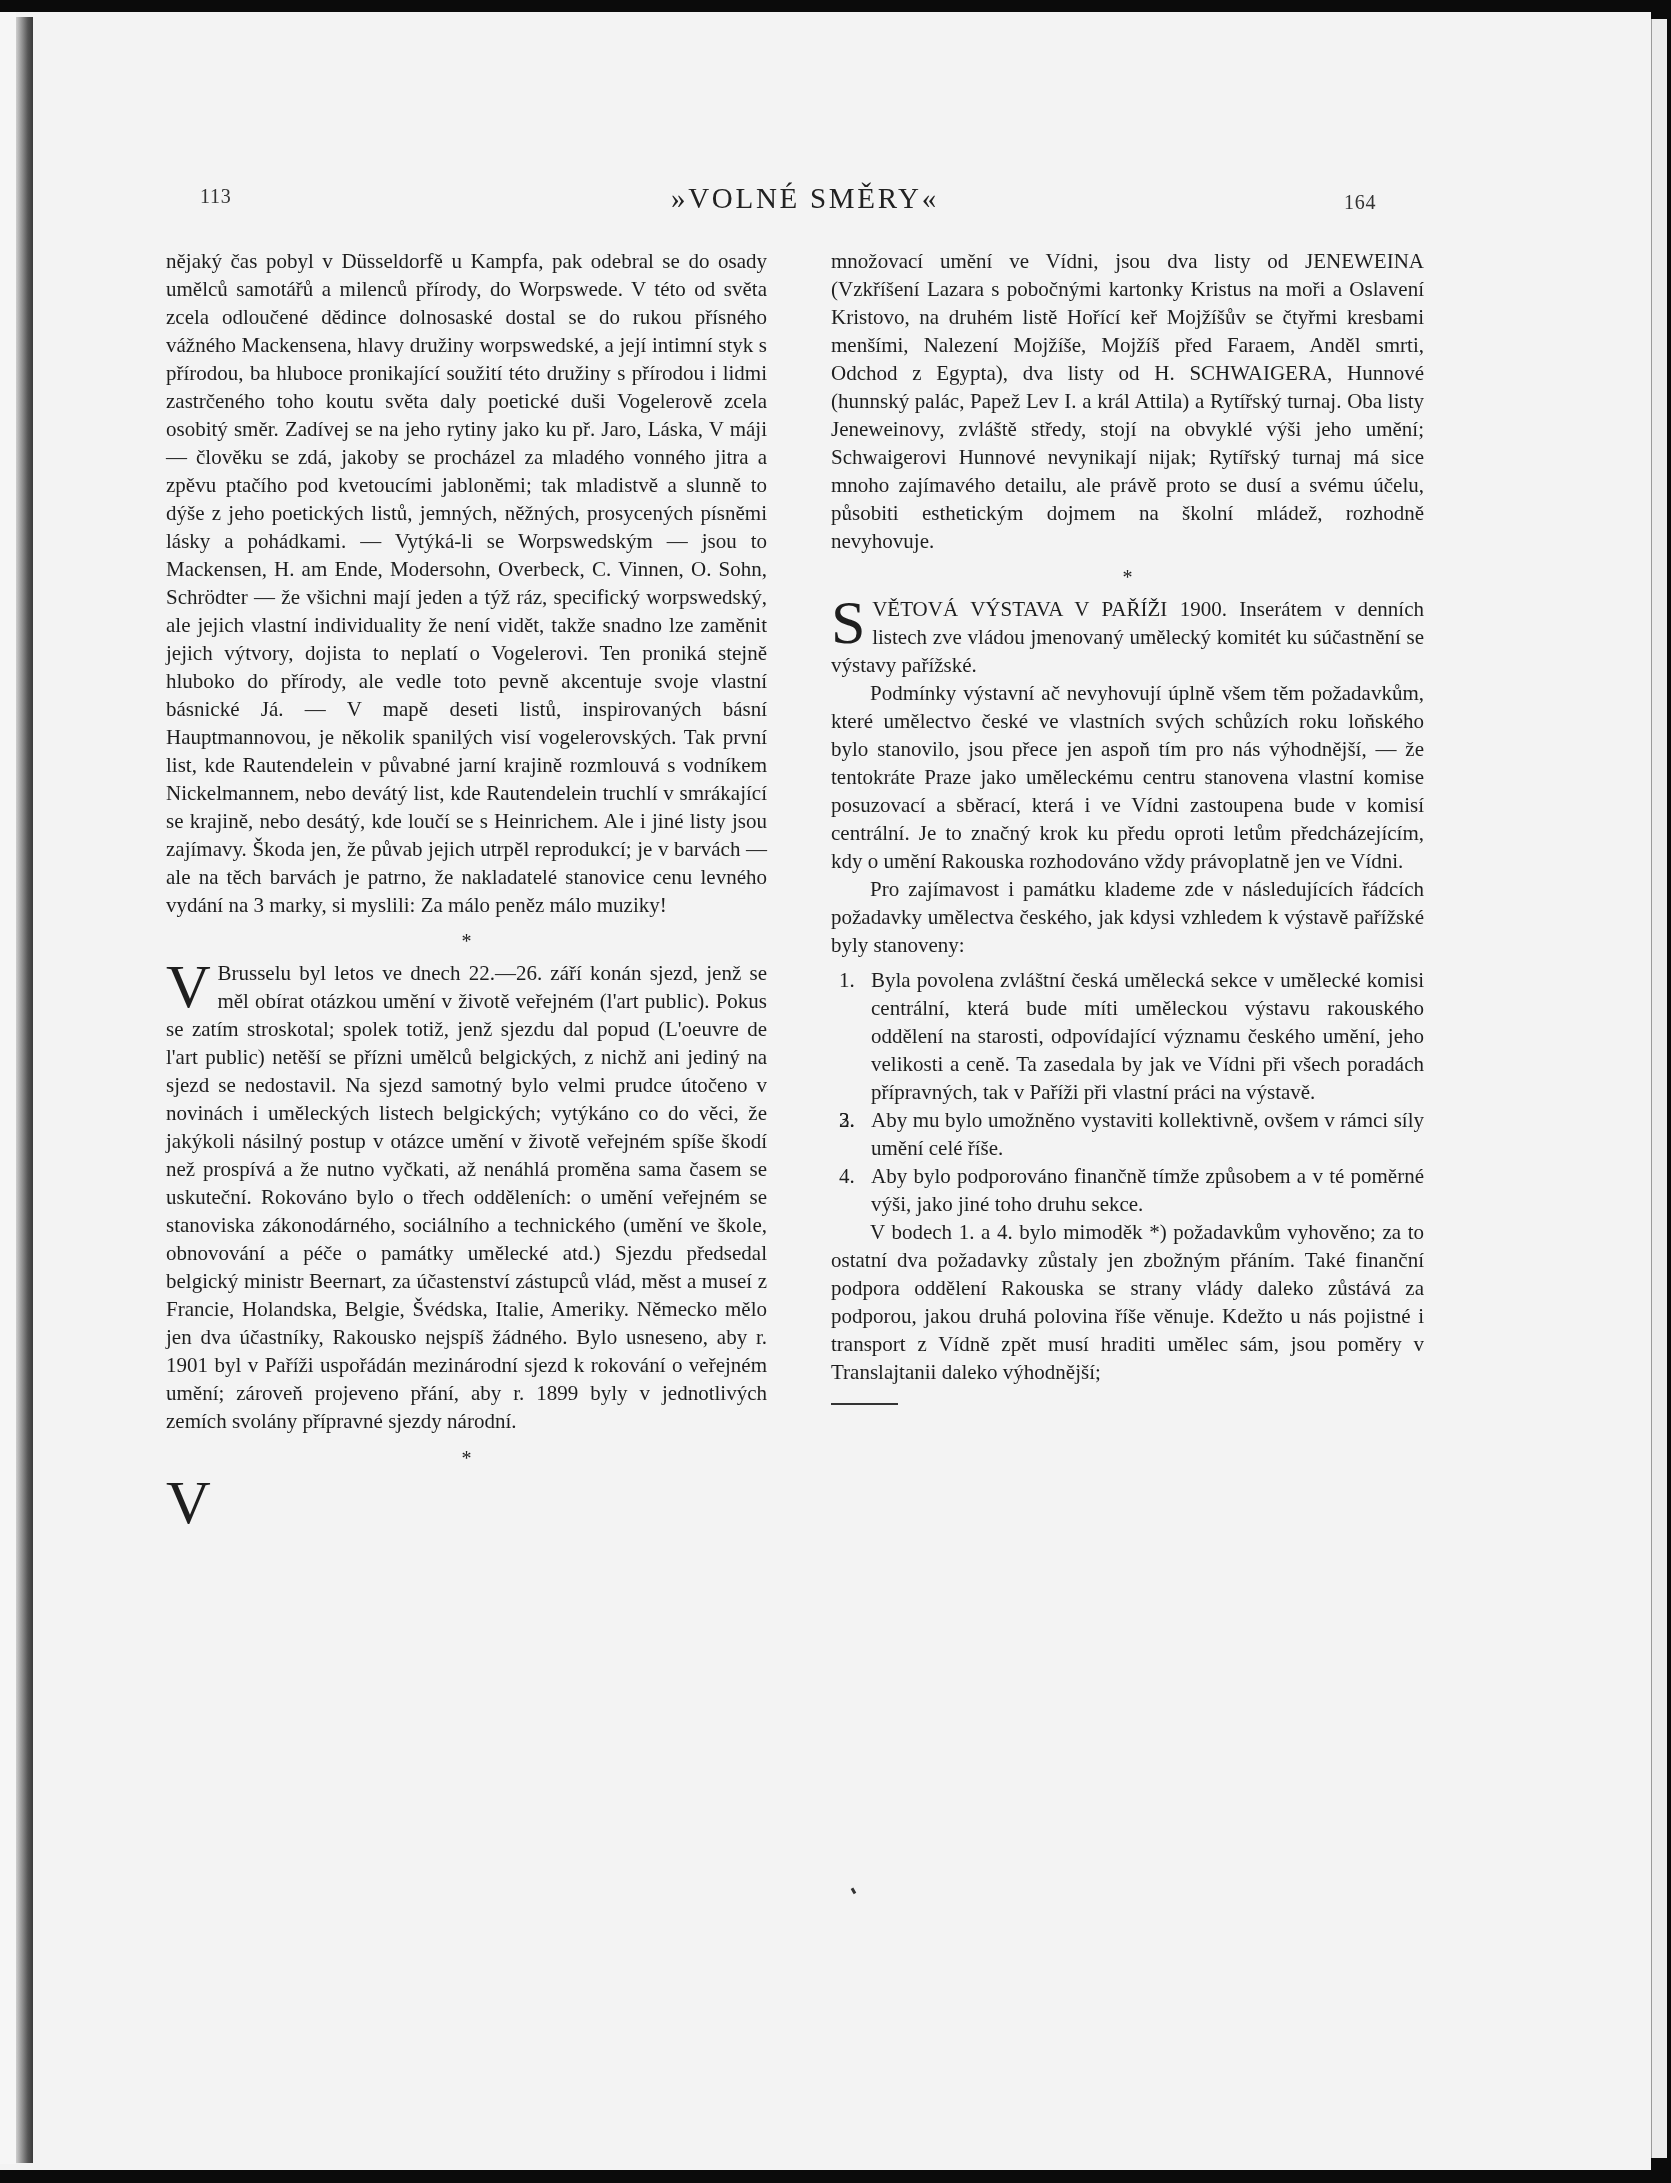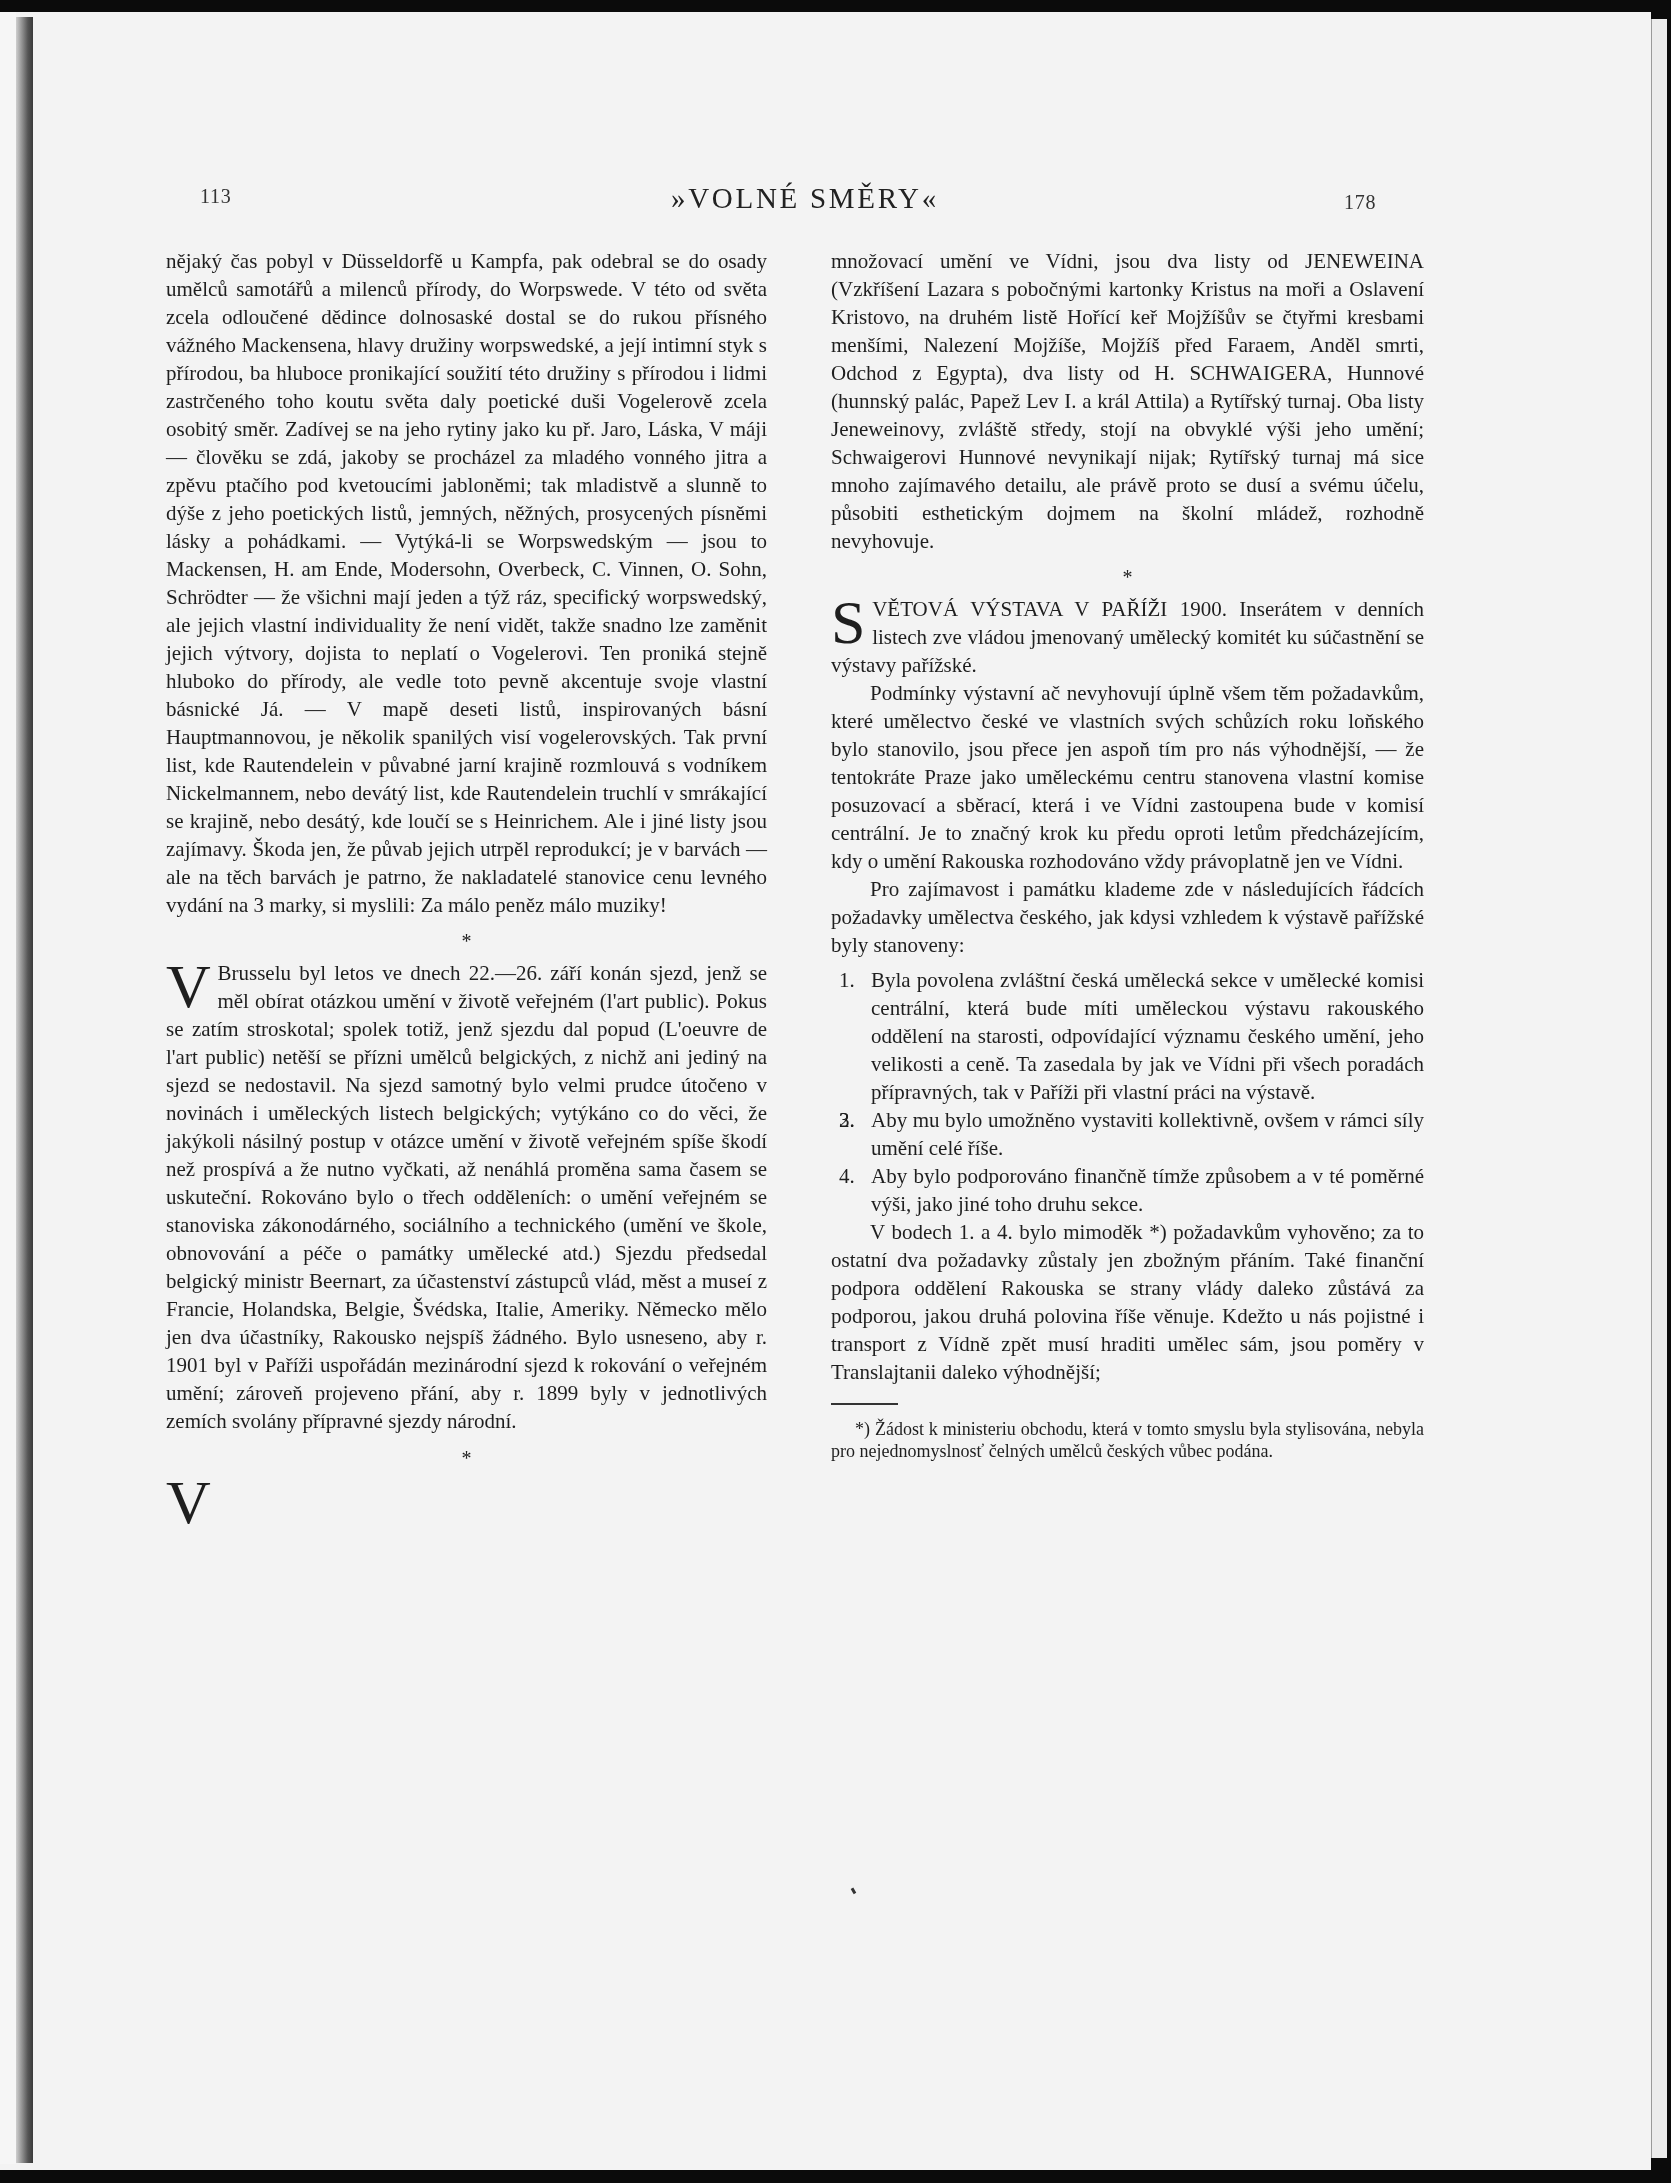--- a/index.html
+++ b/index.html
@@ -56,21 +56,21 @@
 <body>
 
 <div class="page"></div>
 <div class="left-strip"></div>
 <div class="gutter-shadow"></div>
 <div class="page-edge-right"></div>
 
 <div class="header">
   <span class="pnum left">113</span>
   <span class="running-title">»VOLNÉ SMĚRY«</span>
-  <span class="pnum right">178</span>
+  <span class="pnum right">164</span>
 </div>
 
 <div class="col left">
   <p>nějaký čas pobyl v Düsseldorfě u Kampfa, pak odebral se do osady umělců samotářů a milenců přírody, do Worpswede. V této od světa zcela odloučené dědince dolnosaské dostal se do rukou přísného vážného Mackensena, hlavy družiny worpswedské, a její intimní styk s přírodou, ba hluboce pronikající soužití této družiny s přírodou i lidmi zastrčeného toho koutu světa daly poetické duši Vogelerově zcela osobitý směr. Zadívej se na jeho rytiny jako ku př. Jaro, Láska, V máji — člověku se zdá, jakoby se procházel za mladého vonného jitra a zpěvu ptačího pod kvetoucími jabloněmi; tak mladistvě a slunně to dýše z jeho poetických listů, jemných, něžných, prosycených písněmi lásky a pohádkami. — Vytýká-li se Worpswedským — jsou to Mackensen, H. am Ende, Modersohn, Overbeck, C. Vinnen, O. Sohn, Schrödter — že všichni mají jeden a týž ráz, specifický worpswedský, ale jejich vlastní individuality že není vidět, takže snadno lze zaměnit jejich výtvory, dojista to neplatí o Vogelerovi. Ten proniká stejně hluboko do přírody, ale vedle toto pevně akcentuje svoje vlastní básnické Já. — V mapě deseti listů, inspirovaných básní Hauptmannovou, je několik spanilých visí vogelerovských. Tak první list, kde Rautendelein v půvabné jarní krajině rozmlouvá s vodníkem Nickelmannem, nebo devátý list, kde Rautendelein truchlí v smrákající se krajině, nebo desátý, kde loučí se s Heinrichem. Ale i jiné listy jsou zajímavy. Škoda jen, že půvab jejich utrpěl reprodukcí; je v barvách — ale na těch barvách je patrno, že nakladatelé stanovice cenu levného vydání na 3 marky, si myslili: Za málo peněz málo muziky!</p>
   <div class="star">*</div>
   <p class="dropcap-para"><span class="dropcap">V</span><span>Brusselu byl letos ve dnech 22.—26. září konán sjezd, jenž se měl obírat otázkou umění v životě veřejném (l'art public). Pokus se zatím stroskotal; spolek totiž, jenž sjezdu dal popud (L'oeuvre de l'art public) netěší se přízni umělců belgických, z nichž ani jediný na sjezd se nedostavil. Na sjezd samotný bylo velmi prudce útočeno v novinách i uměleckých listech belgických; vytýkáno co do věci, že jakýkoli násilný postup v otázce umění v životě veřejném spíše škodí než prospívá a že nutno vyčkati, až nenáhlá proměna sama časem se uskuteční. Rokováno bylo o třech odděleních: o umění veřejném se stanoviska zákonodárného, sociálního a technického (umění ve škole, obnovování a péče o památky umělecké atd.) Sjezdu předsedal belgický ministr Beernart, za účastenství zástupců vlád, měst a museí z Francie, Holandska, Belgie, Švédska, Italie, Ameriky. Německo mělo jen dva účastníky, Rakousko nejspíš žádného. Bylo usneseno, aby r. 1901 byl v Paříži uspořádán mezinárodní sjezd k rokování o veřejném umění; zároveň projeveno přání, aby r. 1899 byly v jednotlivých zemích svolány přípravné sjezdy národní.</span></p>
   <div class="star">*</div>
   <p class="dropcap-para"><span class="dropcap">V</span></p>
 </div>
 
@@ -81,19 +81,16 @@
   <p class="indent">Podmínky výstavní ač nevyhovují úplně všem těm požadavkům, které umělectvo české ve vlastních svých schůzích roku loňského bylo stanovilo, jsou přece jen aspoň tím pro nás výhodnější, — že tentokráte Praze jako uměleckému centru stanovena vlastní komise posuzovací a sběrací, která i ve Vídni zastoupena bude v komisí centrální. Je to značný krok ku předu oproti letům předcházejícím, kdy o umění Rakouska rozhodováno vždy právoplatně jen ve Vídni.</p>
   <p class="indent">Pro zajímavost i památku klademe zde v následujících řádcích požadavky umělectva českého, jak kdysi vzhledem k výstavě pařížské byly stanoveny:</p>
   <ol class="demands">
     <li><span class="num">1.</span><span>Byla povolena zvláštní česká umělecká sekce v umělecké komisi centrální, která bude míti uměleckou výstavu rakouského oddělení na starosti, odpovídající významu českého umění, jeho velikosti a ceně. Ta zasedala by jak ve Vídni při všech poradách přípravných, tak v Paříži při vlastní práci na výstavě.</span></li>
     <li><span class="num">2.</span></li>
     <li><span class="num">3.</span><span>Aby mu bylo umožněno vystaviti kollektivně, ovšem v rámci síly umění celé říše.</span></li>
     <li><span class="num">4.</span><span>Aby bylo podporováno finančně tímže způsobem a v té poměrné výši, jako jiné toho druhu sekce.</span></li>
   </ol>
   <p class="indent">V bodech 1. a 4. bylo mimoděk *) požadavkům vyhověno; za to ostatní dva požadavky zůstaly jen zbožným přáním. Také finanční podpora oddělení Rakouska se strany vlády daleko zůstává za podporou, jakou druhá polovina říše věnuje. Kdežto u nás pojistné i transport z Vídně zpět musí hraditi umělec sám, jsou poměry v Translajtanii daleko výhodnější;</p>
   <div class="rule"></div>
-  <div class="footnote">
-    <p>*) Žádost k ministeriu obchodu, která v tomto smyslu byla stylisována, nebyla pro nejednomyslnosť čelných umělců českých vůbec podána.</p>
-  </div>
 </div>
 
 <div class="speck"></div>
 
 
 </body></html>

